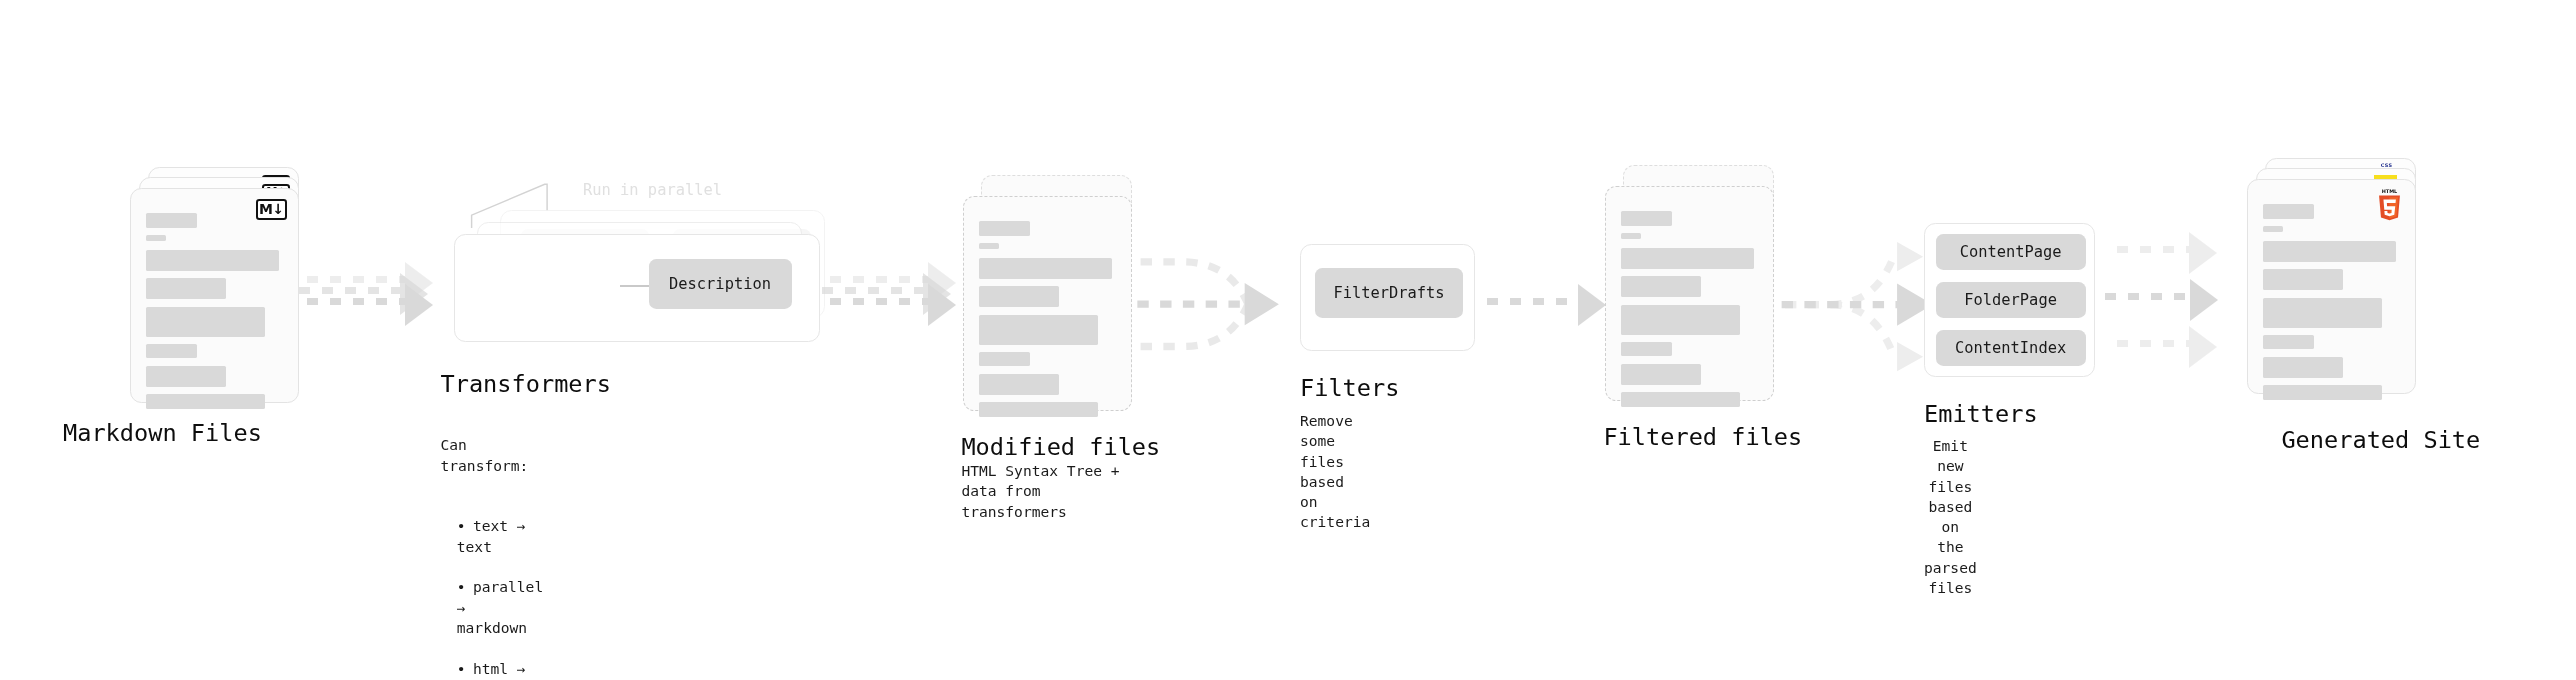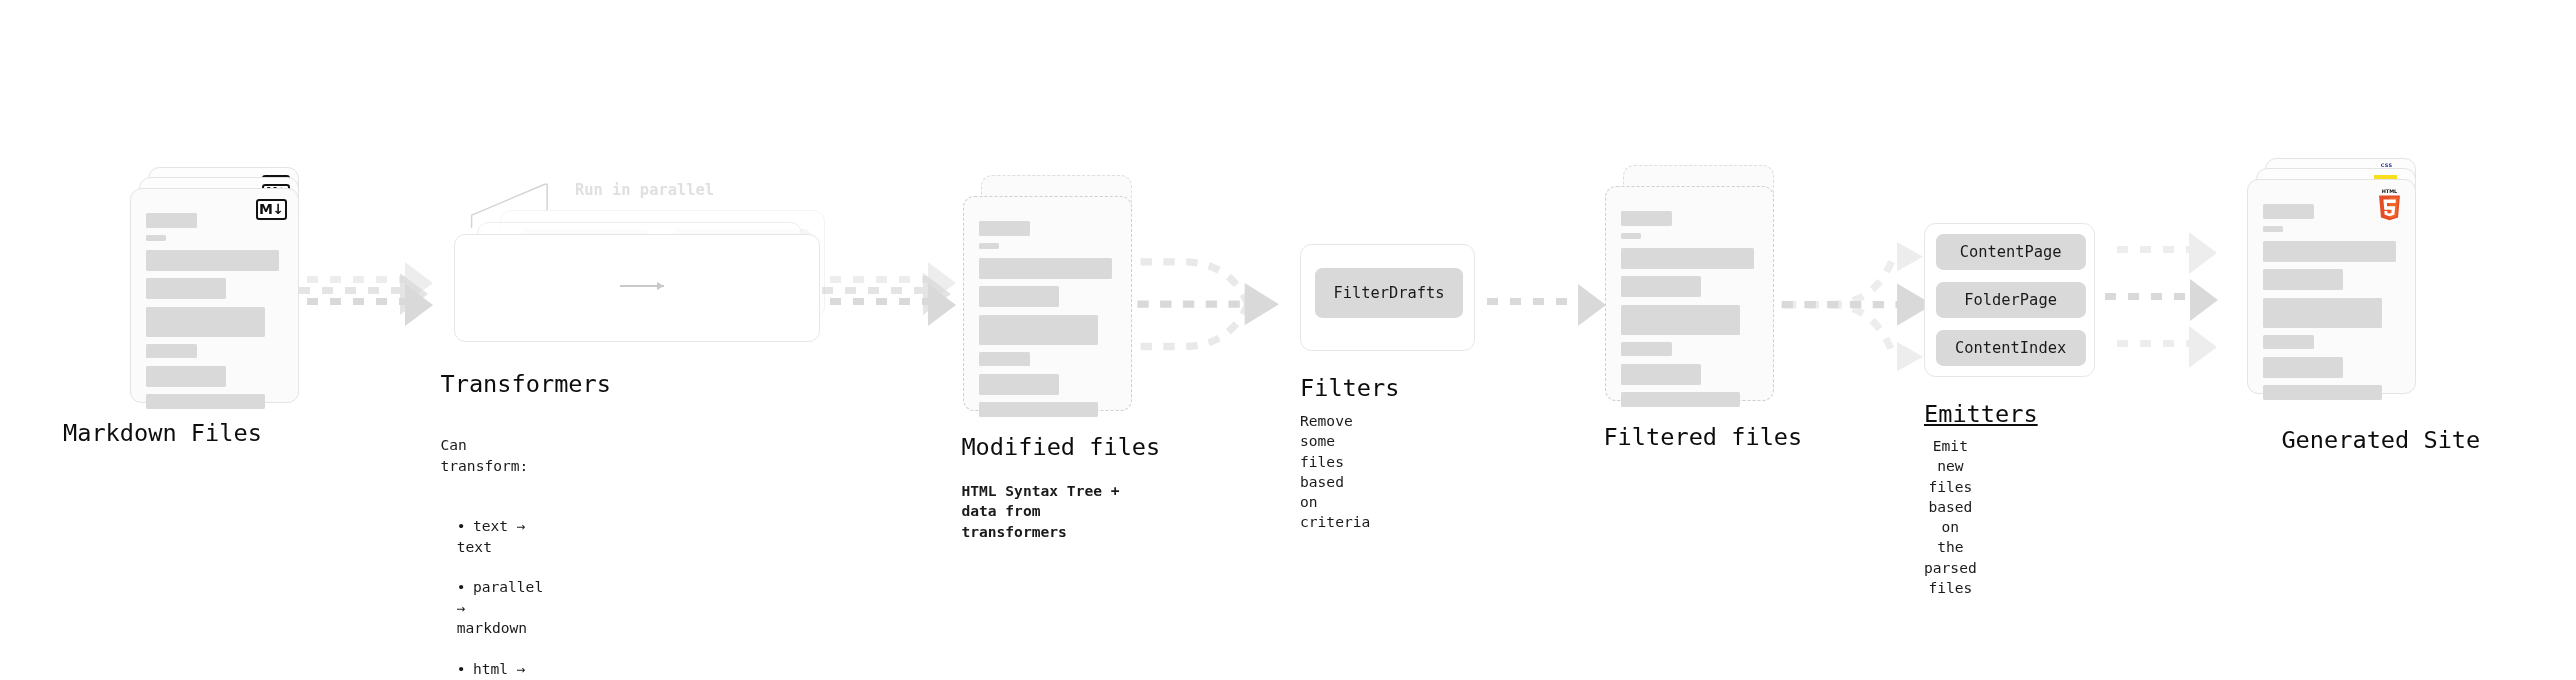--- a/index.html
+++ b/index.html
@@ -172,36 +172,37 @@
   <div class="flow" style="left:307px; top:290px;">
     <div class="dots" style="left:0; top:8.1px; width:104px;"></div>
     <div class="head" style="left:98px; top:-5.7px;"></div>
   </div>
 
   <div class="node" style="left:447px; top:187px;">
 
     <svg width="211" height="65" style="position:absolute; left:23px; top:-6.5px;" viewBox="0 0 260 80">
       <path d="M2 58 L2 42 L92 4 L95 4 L95 36" fill="none" stroke="#d3d3d3" stroke-width="1.8"></path>
     </svg>
-    <div class="note" style="left:128px; top:-6.5px;font-weight:bold;">Run in parallel</div>
+    <div class="note" style="left:136px; top:-6.5px;">Run in parallel</div>
 
     <div class="panel ghostA" style="left:53px; top:23px; width:325px; height:108px;">
       <div class="chip fade1" style="left:20.3px; top:18px; width:128px; height:50px;"></div>
       <div class="inner-arrow f1" style="left:161px; top:43px; width:41px;"></div>
       <div class="chip fade1" style="left:172px; top:18px; width:138px; height:50px;"></div>
     </div>
 
     <div class="panel ghostB" style="left:30px; top:35px; width:325px; height:108px;">
       <div class="chip fade2" style="left:20.3px; top:18px; width:128px; height:50px;"></div>
       <div class="inner-arrow f2" style="left:161px; top:43px; width:41px;"></div>
       <div class="chip fade2" style="left:172px; top:18px; width:138px; height:50px;"></div>
     </div>
 
     <div class="panel" style="left:6.5px; top:47px; width:366px; height:108px;">
       <div class="inner-arrow" style="left:165px; top:50px; width:44px;"></div>
+      <div class="chip" style="left:194px; top:24.4px; width:143px; height:50px;">Description</div>
     </div>
 
     <div class="title" style="left:-6.5px; top:183px;">Transformers</div>
 
     <div class="desc" style="left:-6.5px; top:228px;">
       <div>Can transform:</div>
       <ul class="bullets">
         <li>text → text</li>
         <li>parallel → markdown</li>
         <li>html → html</li>
@@ -232,21 +233,21 @@
           <div class="sk" style="width:133px;height:21px;"></div>
           <div class="sk" style="width:80px;height:21px;"></div>
           <div class="sk" style="width:119px;height:30px;"></div>
           <div class="sk" style="width:51px;height:14.6px;"></div>
           <div class="sk" style="width:80px;height:21px;"></div>
           <div class="sk" style="width:119px;height:14.6px;"></div>
         </div>
       </div>
     </div>
     <div class="title" style="left:-1.6px; top:258px;">Modified files</div>
-    <div class="desc" style="left:-1.6px; top:306px;font-weight:bold;">HTML Syntax Tree +
+    <div class="desc" style="left:-1.6px; top:286px;">HTML Syntax Tree +
 data from transformers</div>
   </div>
 
   <svg width="171" height="122" style="position:absolute; left:1134px; top:244px;" viewBox="0 0 210 150">
     <path d="M8 22 L60 22 Q118 22 140 74" fill="none" stroke="#e9e9e9" stroke-width="9" stroke-dasharray="14 14" stroke-linecap="butt"></path>
     <path d="M8 126 L60 126 Q118 126 140 74" fill="none" stroke="#e9e9e9" stroke-width="9" stroke-dasharray="14 14" stroke-linecap="butt"></path>
     <path d="M4 74 L140 74" fill="none" stroke="#d9d9d9" stroke-width="9" stroke-dasharray="14 14" stroke-linecap="butt"></path>
     <polygon points="136,48 136,100 178,74" fill="#d9d9d9"></polygon>
   </svg>
 
@@ -291,21 +292,21 @@
     <polygon points="144,17 144,53 176,35" fill="#ededed"></polygon>
     <polygon points="144,140 144,176 176,158" fill="#ededed"></polygon>
   </svg>
 
   <div class="node" style="left:1924px; top:223px;">
     <div class="panel" style="left:0; top:0; width:171px; height:154px;">
       <div class="chip" style="left:10.6px; top:9.8px; width:150px; height:36px;">ContentPage</div>
       <div class="chip" style="left:10.6px; top:58px; width:150px; height:36px;">FolderPage</div>
       <div class="chip" style="left:10.6px; top:106px; width:150px; height:36px;">ContentIndex</div>
     </div>
-    <div class="title" style="left:0px; top:177px;text-decoration:underline;">Emitters</div>
+    <div class="title" style="left:0px; top:177px;">Emitters</div>
     <div class="desc" style="left:0px; top:213px;text-align:center;">Emit new files based on
 the parsed files</div>
   </div>
 
   <div class="flow l1" style="left:2117px; top:236px;">
     <div class="dots" style="left:0; top:9.8px; width:78px;"></div>
     <div class="head" style="left:72px; top:-4.1px;"></div>
   </div>
   <div class="flow" style="left:2105px; top:283px;">
     <div class="dots" style="left:0; top:9.8px; width:91px;"></div>

